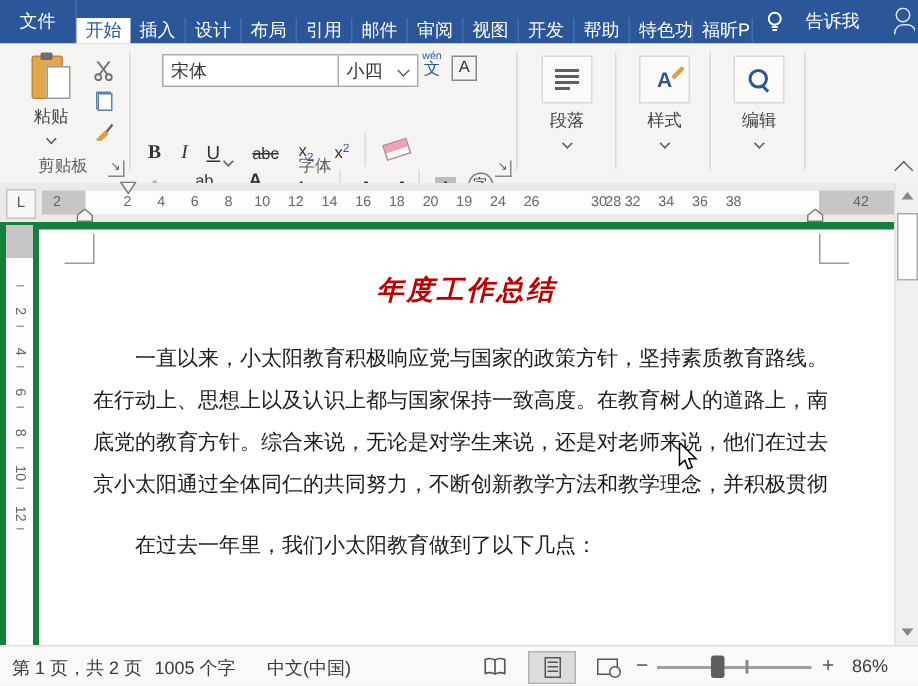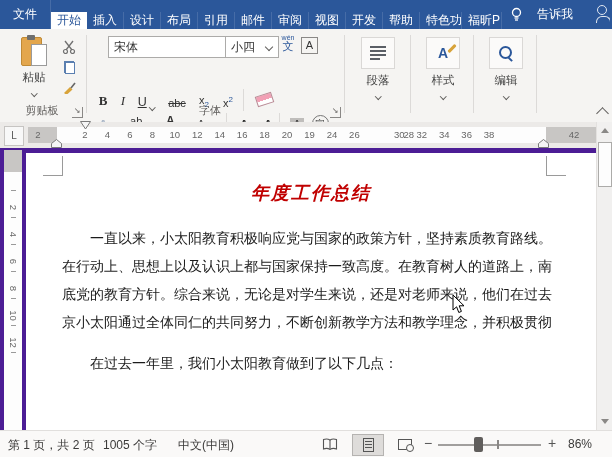--- a/index.html
+++ b/index.html
@@ -99,21 +99,21 @@
   #ruler-row{position:absolute;left:0;top:122px;width:612px;height:26px;background:#ECEAE8;}
   #tab-selector{position:absolute;left:4px;top:4px;width:18px;height:18px;background:#F8F8F8;
                 border:1px solid #C6C4C2;font-size:10px;color:#555;text-align:center;line-height:18px;}
   #hruler{position:absolute;left:28px;top:5px;width:568px;height:16px;background:#C8C6C4;}
   #hruler .white{position:absolute;left:29px;top:0;width:489px;height:16px;background:#FDFDFD;}
   .rnum{position:absolute;top:1.5px;width:16px;text-align:center;font-size:9.5px;color:#666;}
   #hm-left{position:absolute;left:2px;top:1.5px;width:16px;text-align:center;font-size:9.5px;color:#666;}
   #hm-right{position:absolute;right:14px;top:1.5px;width:16px;text-align:center;font-size:9.5px;color:#666;}
   .marker{position:absolute;}
   
-  #doc{position:absolute;left:0;top:148px;width:597px;height:282px;background:#4c1d95;overflow:hidden;}
+  #doc{position:absolute;left:0;top:148px;width:597px;height:282px;background:#15803d;overflow:hidden;}
   #vruler{position:absolute;left:4px;top:2px;width:18px;height:280px;background:#FDFDFD;}
   #vruler .gray{position:absolute;left:0;top:0;width:18px;height:22px;background:#C8C6C4;}
   .vnum{position:absolute;left:0;width:18px;text-align:center;font-size:9.5px;color:#666;
         transform:rotate(90deg);}
   .vtick{position:absolute;left:7px;width:5px;height:1px;background:#9a9a9a;}
   #page{position:absolute;left:26px;top:5px;width:570px;height:277px;background:#fff;}
   .crop{position:absolute;background:#9a9a9a;}
   #doc-title{position:absolute;left:0;top:28px;width:100%;text-align:center;
              font-family:"Liberation Serif","DejaVu Serif",serif;font-style:italic;font-weight:bold;
              font-size:18px;letter-spacing:2px;color:#C00000;}

